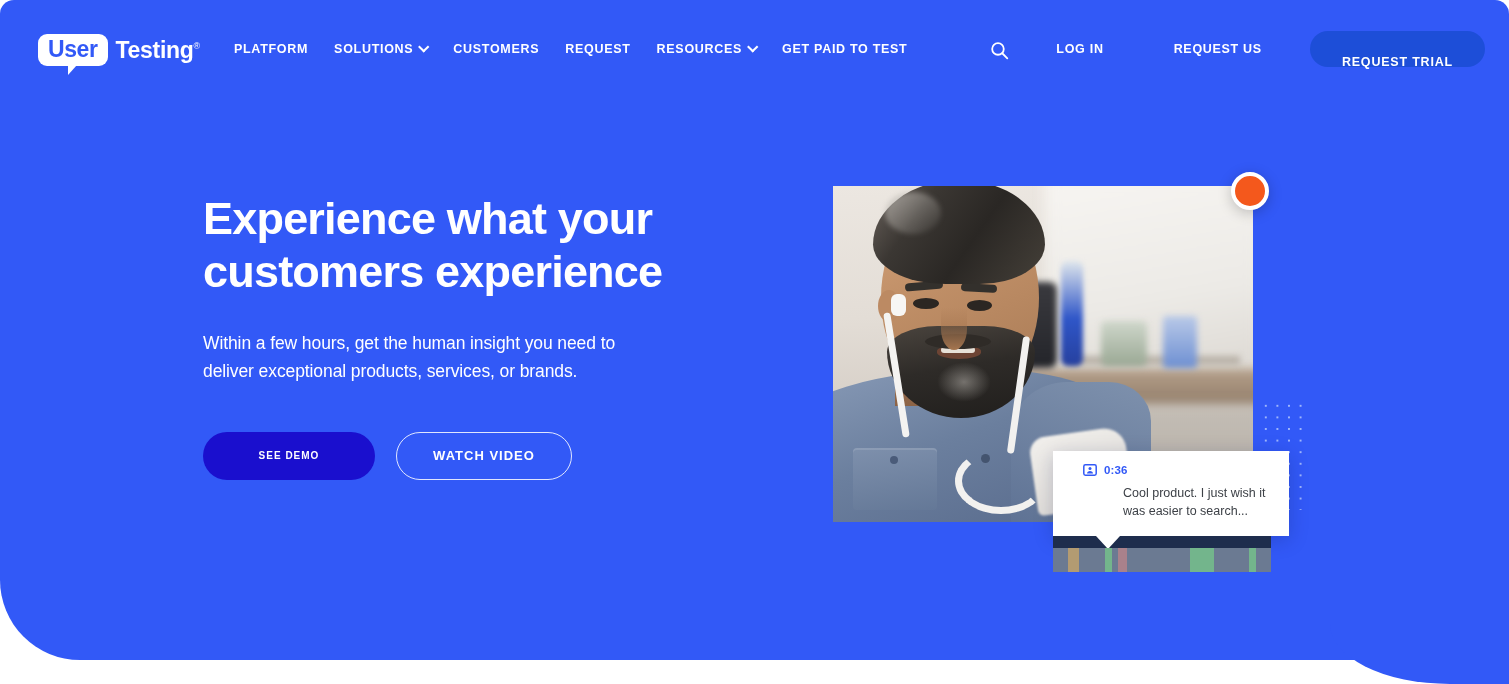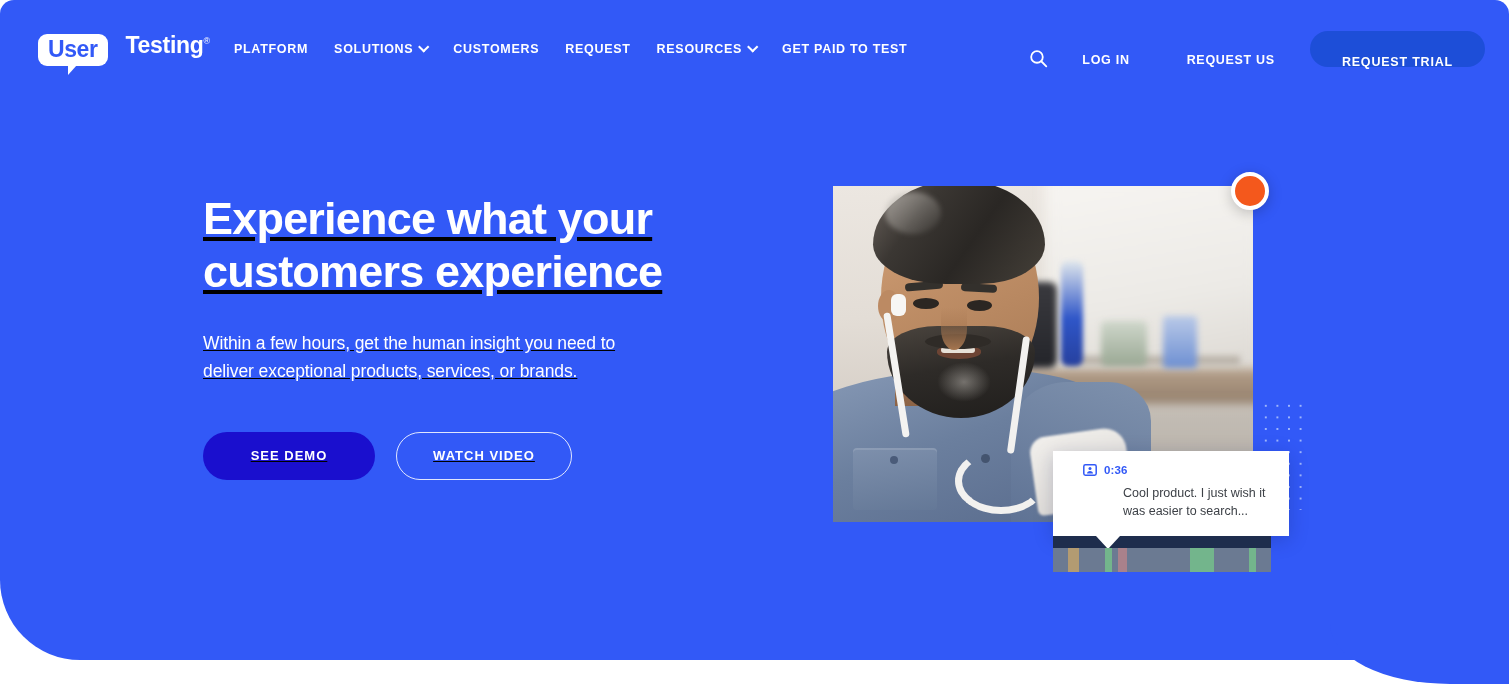--- a/index.html
+++ b/index.html
@@ -32,21 +32,21 @@
 
   
   .navbar {
     position:absolute; left:0; top:0;
     width:1509px; height:108px;
     display:flex; align-items:center;
   }
 
   .logo {
     position:absolute; left:38px; top:34px;
-    display:flex; align-items:flex-start; gap:18px;
+    display:flex; align-items:center; gap:8px;
   }
   .logo-bubble {
     position:relative;
     background:#ffffff;
     border-radius:9px;
     padding:4px 10px 5px 10px;
   }
   .logo-bubble-text {
     color:#3259F7;
     font-size:23px;
@@ -93,21 +93,21 @@
   .chev {
     display:inline-block;
     width:8px; height:8px;
     border-right:2px solid #ffffff;
     border-bottom:2px solid #ffffff;
     transform:rotate(45deg) translate(-1px,-2px);
   }
 
   .nav-right {
     position:absolute; right:24px; top:31px;
-    display:flex; align-items:flex-end; gap:3px;
+    display:flex; align-items:center; gap:16px;
   }
   .search-icon {
     width:19px; height:19px;
     margin-right:31px;
     cursor:pointer;
     position:relative; top:1px;
   }
   .nav-right .nav-link { margin-right:54px; }
   .nav-right .nav-link:last-of-type { margin-right:0; }
   .btn-trial {
@@ -121,21 +121,21 @@
     border-radius:100px;
     padding:8px 32px;
     height:36px;
     line-height:46px;
     cursor:pointer;
     font-family:"Liberation Sans", sans-serif;
     white-space:nowrap;
   }
 
   
-  .hero-copy { position:absolute; left:203px; top:193px; width:560px;text-decoration:underline; }
+  .hero-copy { position:absolute; left:203px; top:193px; width:560px; }
   .headline {
     color:#ffffff;
     font-size:45px;
     font-weight:bold;
     line-height:1.17;
     letter-spacing:-0.8px;
   }
   .subhead {
     margin-top:32px;
     color:#ffffff;
@@ -143,21 +143,21 @@
     line-height:1.56;
     letter-spacing:-0.1px;
   }
   .cta-row { margin-top:47px; display:flex; align-items:center; gap:21px; }
   .btn-demo {
     background:#1A0FCE;
     color:#ffffff;
     border:none;
     border-radius:100px;
     height:48px; min-width:172px;
-    font-size:13px; font-weight:bold; letter-spacing:1px;
+    font-size:10px; font-weight:bold; letter-spacing:1px;
     cursor:pointer;
     font-family:"Liberation Sans", sans-serif;
   }
   .btn-watch {
     background:transparent;
     color:#ffffff;
     border:1.5px solid rgba(255,255,255,0.85);
     border-radius:100px;
     height:48px; min-width:176px;
     font-size:13px; font-weight:bold; letter-spacing:1px;

